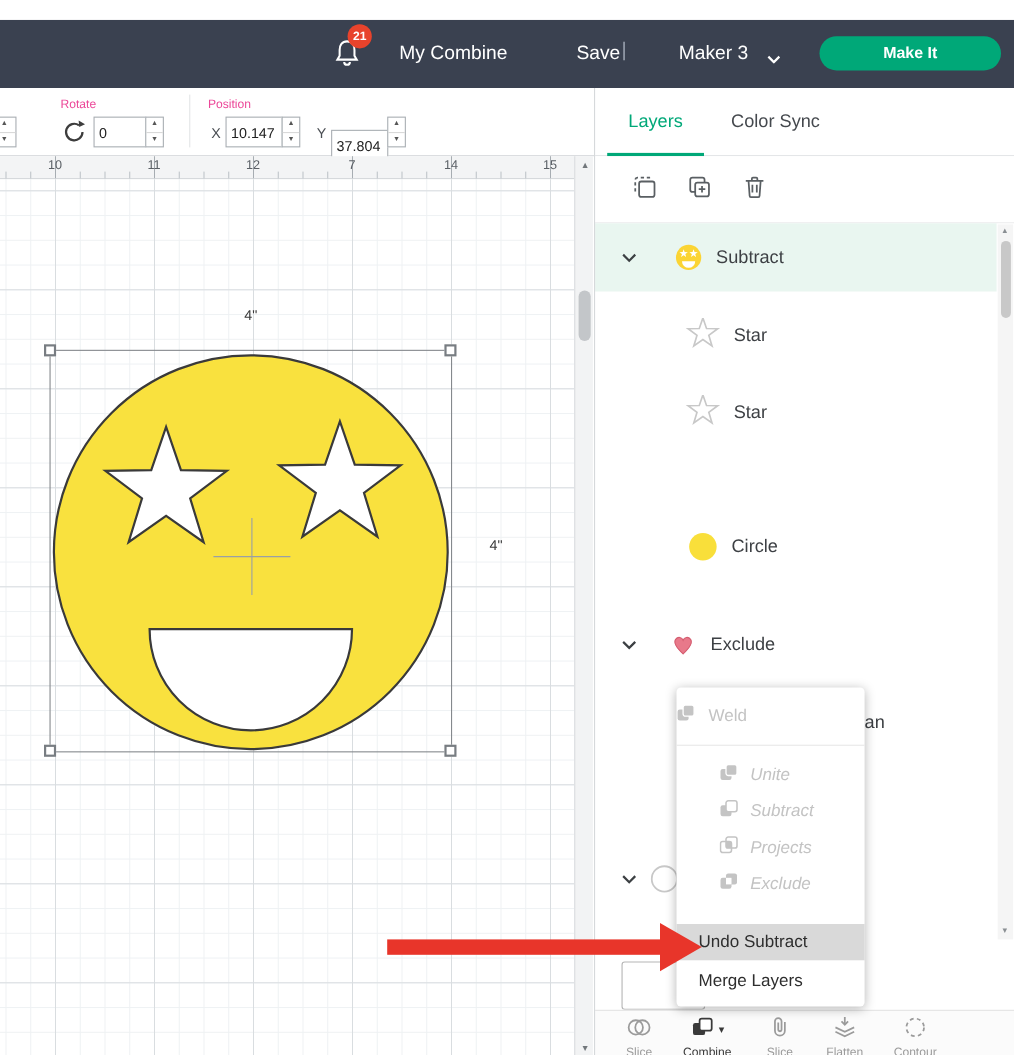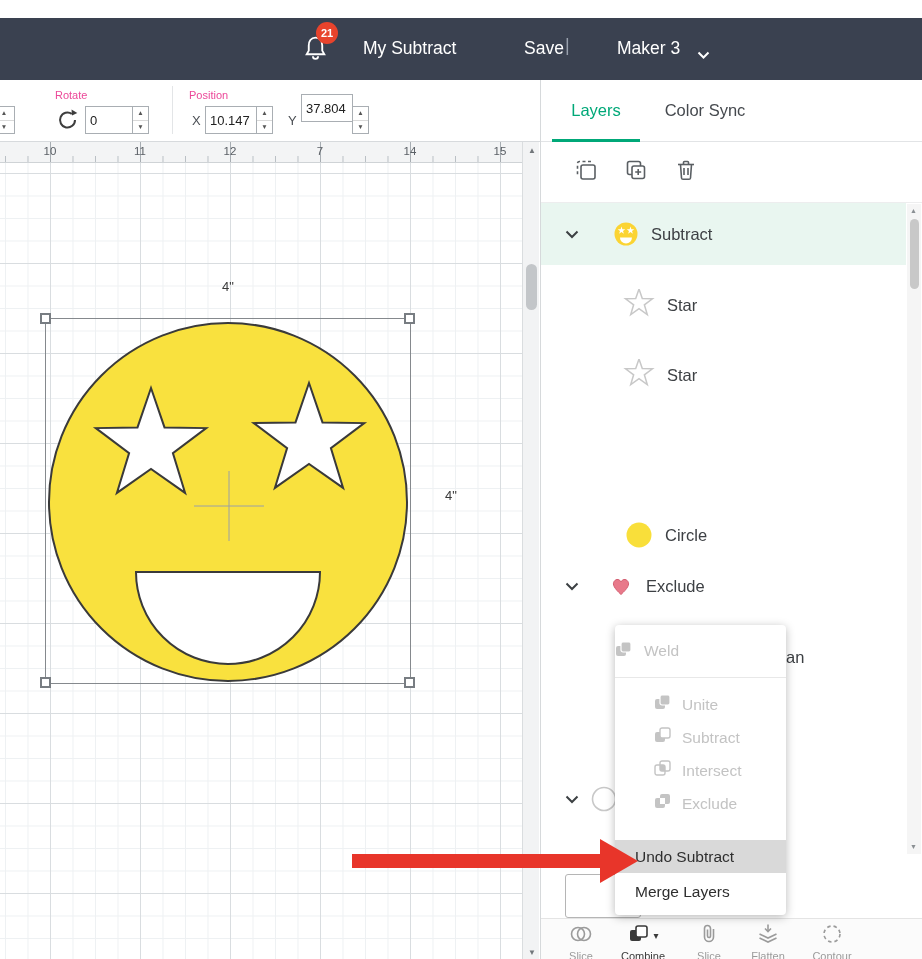--- a/index.html
+++ b/index.html
@@ -88,21 +88,21 @@
   .bitem.active{color:#3a3a3a;}
 
   
   .popup{position:absolute;left:615px;top:607px;width:171px;height:290px;background:#fff;
          border-radius:4px;box-shadow:0 2px 10px rgba(0,0,0,.28);z-index:40;box-sizing:border-box;}
   .prow{display:flex;align-items:center;font-size:15.5px;cursor:pointer;}
   .prow.disabled{color:#c3c3c3;}
   .prow.dark{color:#2e2e2e;}
   .pweld{height:52px;gap:12px;border-bottom:1px solid #e8e8e8;}
   .pgroup{padding-top:10px;}
-  .pgroup .prow{height:33px;padding-left:39px;gap:11px;}
+  .pgroup .prow{height:33px;padding-left:39px;gap:11px;font-style:italic;}
   .pspacer{height:20px;}
   .pundo{height:33px;padding-left:20px;background:#d9d9d9;}
   .pmerge{height:37px;padding-left:20px;}
 
   
   .arrow-shaft{position:absolute;left:352px;top:836px;width:252px;height:14px;background:#e8352a;z-index:60;}
   .arrow-head{position:absolute;left:600px;top:821px;width:0;height:0;z-index:60;
               border-top:22px solid transparent;border-bottom:22px solid transparent;
               border-left:38px solid #e8352a;}
 </style>
@@ -112,29 +112,30 @@
 <div class="app">
 
   <div class="topnav">
     <span class="abs" style="left:303px;top:16px;">
       <svg width="25" height="28" viewBox="0 0 24 27">
           <path d="M12 3.5 C7.5 3.5 5.5 7 5.5 11 L5.5 16 L3.5 19.5 L20.5 19.5 L18.5 16 L18.5 11 C18.5 7 16.5 3.5 12 3.5 Z" fill="none" stroke="#fff" stroke-width="1.8"></path>
           <path d="M9.5 21.5 a2.5 2.5 0 0 0 5 0" fill="none" stroke="#fff" stroke-width="1.8"></path>
         </svg>
     </span>
     <span class="badge">21</span>
-    <span class="navtext" style="left:363px;">My Subtract</span>
+    <span class="navtext" style="left:363px;">My Combine</span>
     <span class="navtext" style="left:524px;">Save</span>
     <span class="navtext" style="left:565px;top:17px;color:#98a0ad;font-size:18px;">|</span>
     <span class="navtext" style="left:617px;">Maker 3</span>
     <span class="abs" style="left:697px;top:27px;">
       <svg width="13" height="8" viewBox="0 0 13 8">
           <path d="M1.5 1.5 L6.5 6.5 L11.5 1.5" fill="none" stroke="#fff" stroke-width="2"></path>
         </svg>
     </span>
+    <button class="makeit">Make It</button>
   </div>
 
   <div class="toolbar"></div>
   <div class="spin" style="left:-7px;top:88px;width:22px;">
       <span>▲</span>
       <span>▼</span>
     </div>
   <span class="tlabel" style="left:55px;top:71px;">Rotate</span>
   <span class="abs" style="left:56px;top:90px;">
     <svg width="24" height="24" viewBox="0 0 24 24">
@@ -149,21 +150,21 @@
     </div>
   <div class="vdiv" style="left:172px;top:68px;height:48px;"></div>
   <span class="tlabel" style="left:189px;top:71px;">Position</span>
   <span class="axlabel" style="left:192px;top:95px;">X</span>
   <input class="num" style="left: 205px; top: 88px; width: 52px;" value="10.147">
   <div class="spin" style="left:256px;top:88px;">
       <span>▲</span>
       <span>▼</span>
     </div>
   <span class="axlabel" style="left:288px;top:95px;">Y</span>
-  <input class="num" style="left: 301px; top: 76px; width: 52px;" value="37.804">
+  <input class="num" style="left: 301px; top: 100px; width: 52px;" value="37.804">
   <div class="spin" style="left:352px;top:88px;">
       <span>▲</span>
       <span>▼</span>
     </div>
 
   <div class="ruler">
     <span class="rnum" style="left:41px;">10</span>
     <span class="rnum" style="left:131px;">11</span>
     <span class="rnum" style="left:221px;">12</span>
     <span class="rnum" style="left:311px;">7</span>
@@ -264,21 +265,21 @@
   <div class="lrow" style="top:322px;height:70px;">
     <span style="margin-left:82px;display:flex;">
       <svg width="32" height="32" viewBox="-17 -15 34 34">
           <polygon points="0,-15 3.5,-4.8 14.3,-4.6 5.7,1.8 8.8,12.1 0,5.9 -8.8,12.1 -5.7,1.8 -14.3,-4.6 -3.5,-4.8" fill="#fff" stroke="#c8c8c8" stroke-width="1.6"></polygon>
         </svg>
     </span>
     <span style="margin-left:12px;">Star</span>
   </div>
 
 
-  <div class="lrow" style="top:482px;height:70px;">
+  <div class="lrow" style="top:444px;height:70px;">
     <span style="margin-left:84px;display:flex;">
       <svg width="28" height="28" viewBox="0 0 28 28">
           <circle cx="14" cy="14" r="12.5" fill="#f9df3a"></circle>
         </svg>
     </span>
     <span style="margin-left:12px;">Circle</span>
   </div>
 
   <div class="lrow" style="top:537px;height:62px;">
     <span class="chev" style="margin-left:24px;">
@@ -381,21 +382,21 @@
               <rect x="6" y="1" width="10" height="10" rx="2" fill="#fff" stroke="#c4c4c4" stroke-width="1.4"></rect>
             </svg></span>
         <span>Subtract</span>
       </div>
       <div class="prow disabled">
         <span><svg width="17" height="17" viewBox="0 0 17 17">
               <rect x="1" y="5" width="10" height="10" rx="2" fill="none" stroke="#c4c4c4" stroke-width="1.4"></rect>
               <rect x="6" y="1" width="10" height="10" rx="2" fill="none" stroke="#c4c4c4" stroke-width="1.4"></rect>
               <rect x="6" y="5" width="5" height="6" fill="#c4c4c4"></rect>
             </svg></span>
-        <span>Intersect</span>
+        <span>Projects</span>
       </div>
       <div class="prow disabled">
         <span><svg width="17" height="17" viewBox="0 0 17 17">
               <rect x="1" y="5" width="10" height="10" rx="2" fill="#c4c4c4"></rect>
               <rect x="6" y="1" width="10" height="10" rx="2" fill="#c4c4c4"></rect>
               <rect x="6" y="5" width="5" height="6" fill="#fff"></rect>
             </svg></span>
         <span>Exclude</span>
       </div>
     </div>

